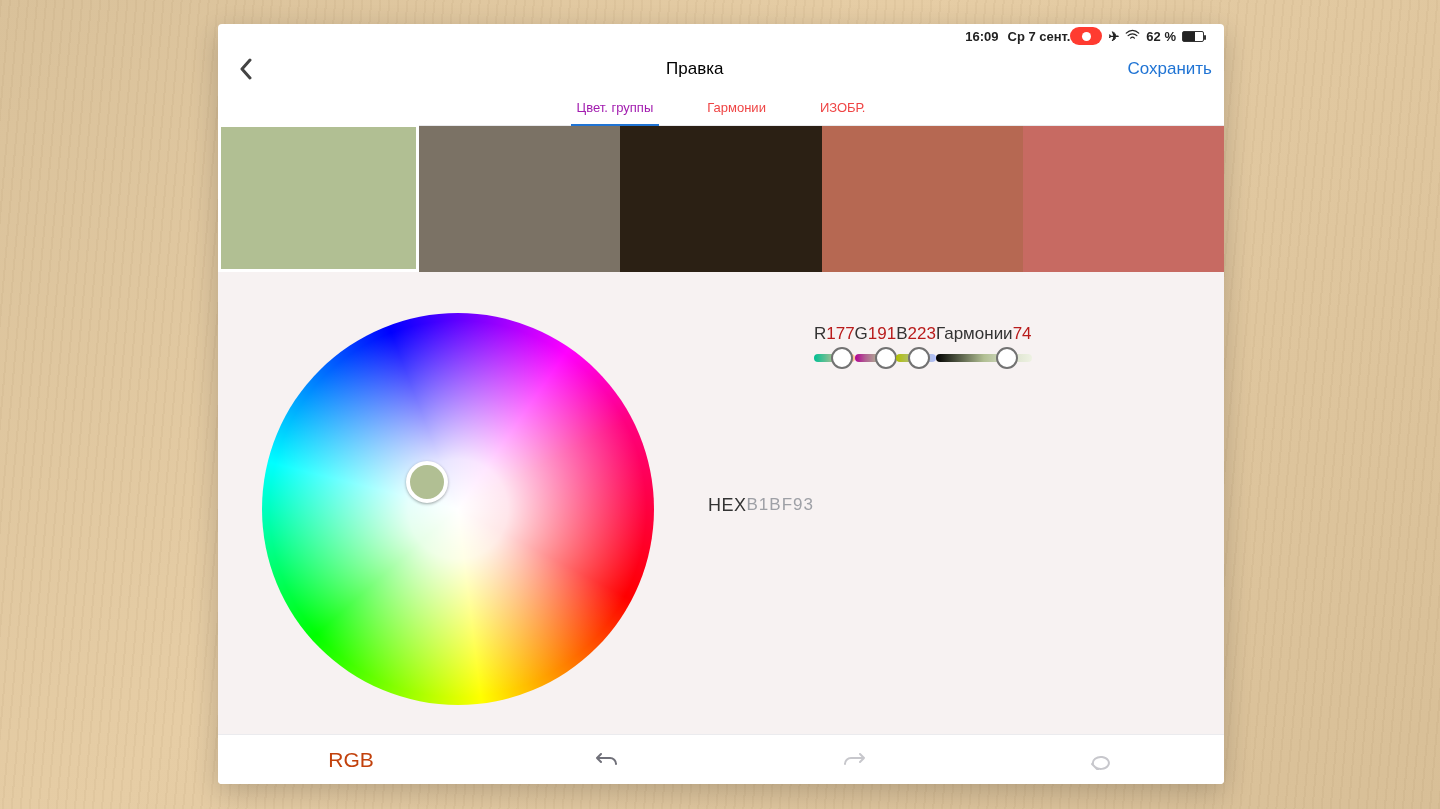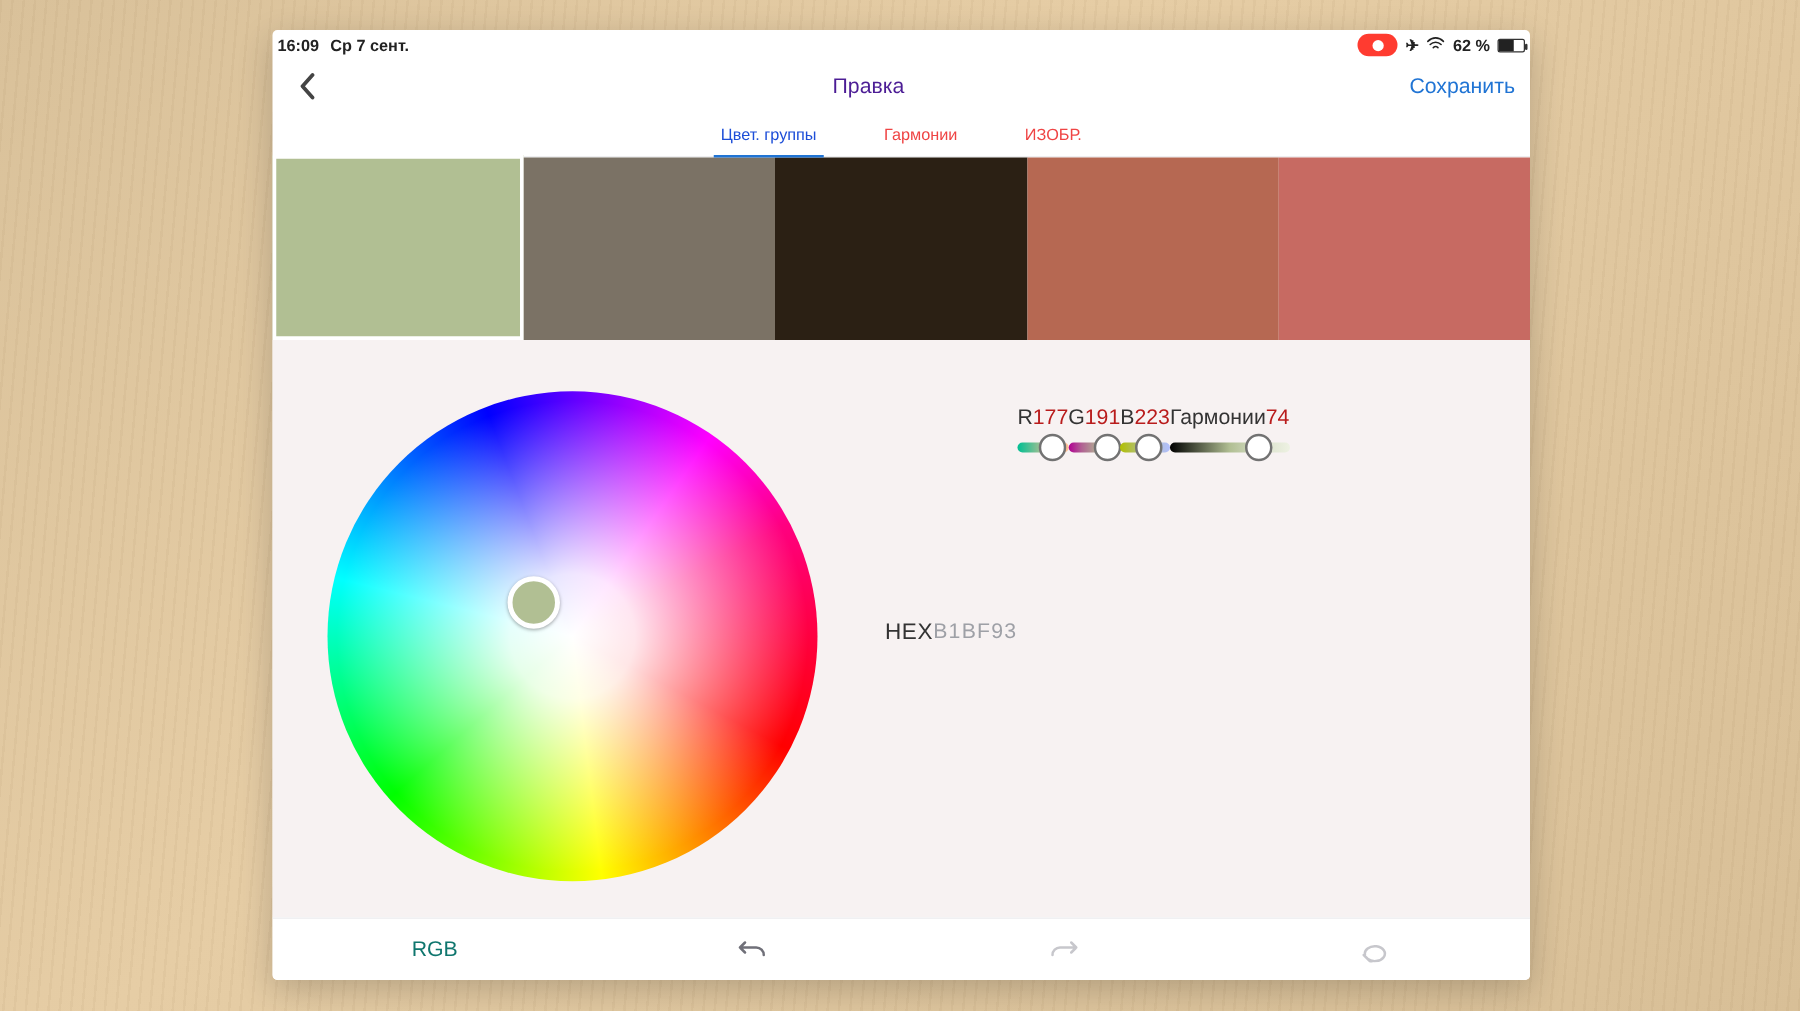--- a/index.html
+++ b/index.html
@@ -23,22 +23,22 @@
     background: #fff;
     border-radius: 4px;
     box-shadow: 0 8px 28px rgba(0,0,0,.20);
     overflow: hidden;
     display: flex; flex-direction: column;
   }
 
   
   .statusbar {
     height: 24px;
-    display: flex; align-items: center; justify-content: space-between;
-    padding: 0 4px;
+    display: flex; align-items: center; justify-content: flex-end;
+    padding: 0 20px;
     font-size: 13px; color: #222; font-weight: 600;
   }
   .statusbar .left { display: flex; gap: 9px; }
   .statusbar .right { display: flex; align-items: center; gap: 6px; }
   .rec-pill {
     width: 32px; height: 18px; border-radius: 9px; background: #ff3b30;
     display: inline-flex; align-items: center; justify-content: center;
   }
   .rec-pill::before { content:""; width:9px; height:9px; border-radius:50%; background:#fff; }
   .plane-icon { font-size: 13px; color:#222; }
@@ -51,33 +51,33 @@
 
   
   .navbar {
     height: 42px;
     display:flex; align-items:center; justify-content:space-between;
     padding: 0 12px;
     border-bottom: none;
   }
   .back-btn { width:32px; height:32px; display:flex; align-items:center; justify-content:center; cursor:pointer; }
   .back-btn svg { width:14px; height:22px; stroke:#444; fill:none; stroke-width:3; stroke-linecap:round; stroke-linejoin:round; }
-  .title { font-size: 17px; color:#4c1d95; font-weight:500; }
+  .title { font-size: 17px; color:#000000; font-weight:500; }
   .save  { font-size: 17px; color:#2074d4; font-weight:400; cursor:pointer; }
 
   
   .tabs {
     height: 36px;
     display:flex; align-items:flex-end; justify-content:center;
     gap: 54px;
     border-bottom: 1px solid #e9e9ec;
     font-size: 13px;
   }
   .tab { color:#ef4444; padding-bottom:10px; position:relative; cursor:pointer; }
-  .tab.active { color:#1d4ed8; }
+  .tab.active { color:#a21caf; }
   .tab.active::after {
     content:""; position:absolute; left:-6px; right:-6px; bottom:-1px; height:2px; background:#2074d4;
   }
 
   
   .palette { display:flex; height:146px; }
   .swatch { flex:1; }
   .swatch.selected { outline: 3px solid #fff; outline-offset:-3px; margin-top:0; }
   .swatch:first-child { height:148px; margin-top:-2px; }
 
@@ -128,21 +128,21 @@
     transform: translate(-50%,-50%);
     cursor:grab;
   }
 
   
   .bottombar {
     height:50px; background:#fff;
     display:flex; align-items:center; justify-content:space-around;
     border-top:1px solid #ebebee;
   }
-  .mode-label { color:#0f766e; font-size:17px; font-weight:400; cursor:pointer; }
+  .mode-label { color:#c2410c; font-size:21px; font-weight:400; cursor:pointer; }
   .bb-icon { width:26px; height:26px; display:flex; align-items:center; justify-content:center; cursor:pointer; color:#707079; }
   .bb-icon svg { width:24px; height:20px; fill:none; stroke:#707079; stroke-width:2; stroke-linecap:round; stroke-linejoin:round; }
   .bb-icon.disabled svg { stroke:#c7c7cc; }
   .bb-icon.disabled { cursor:default; }
 
 </style>
 </head>
 <body>
 
 <div class="tablet">

